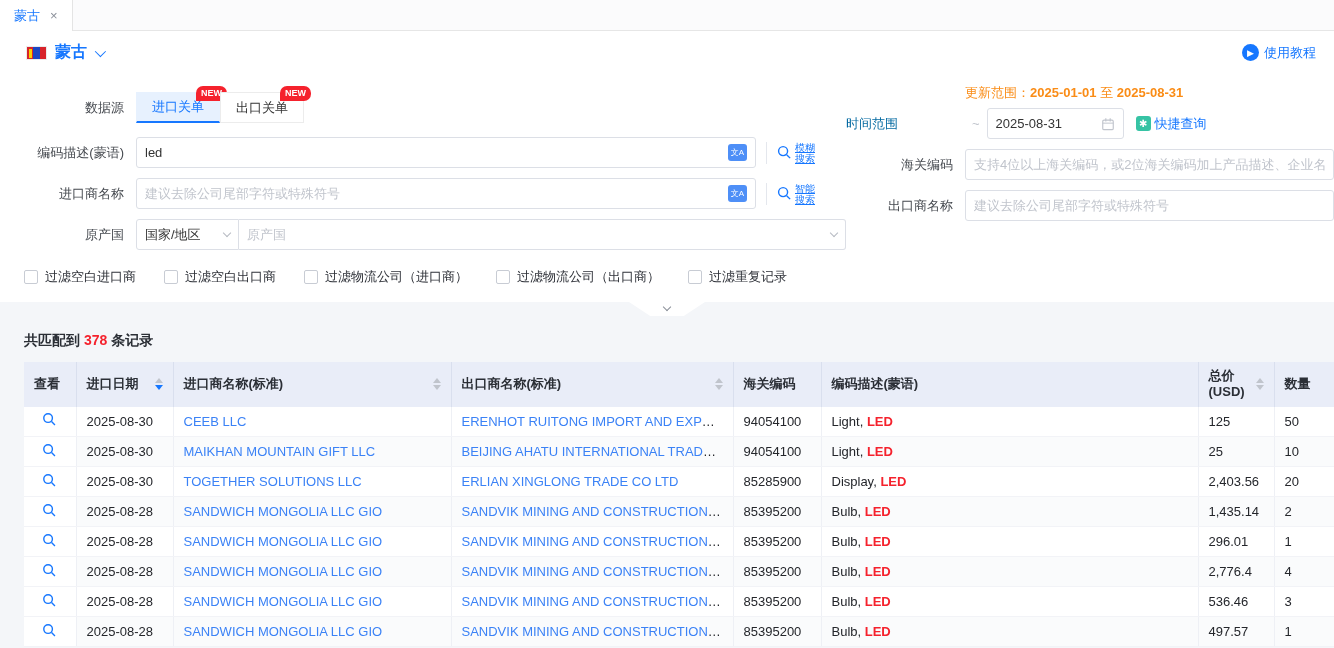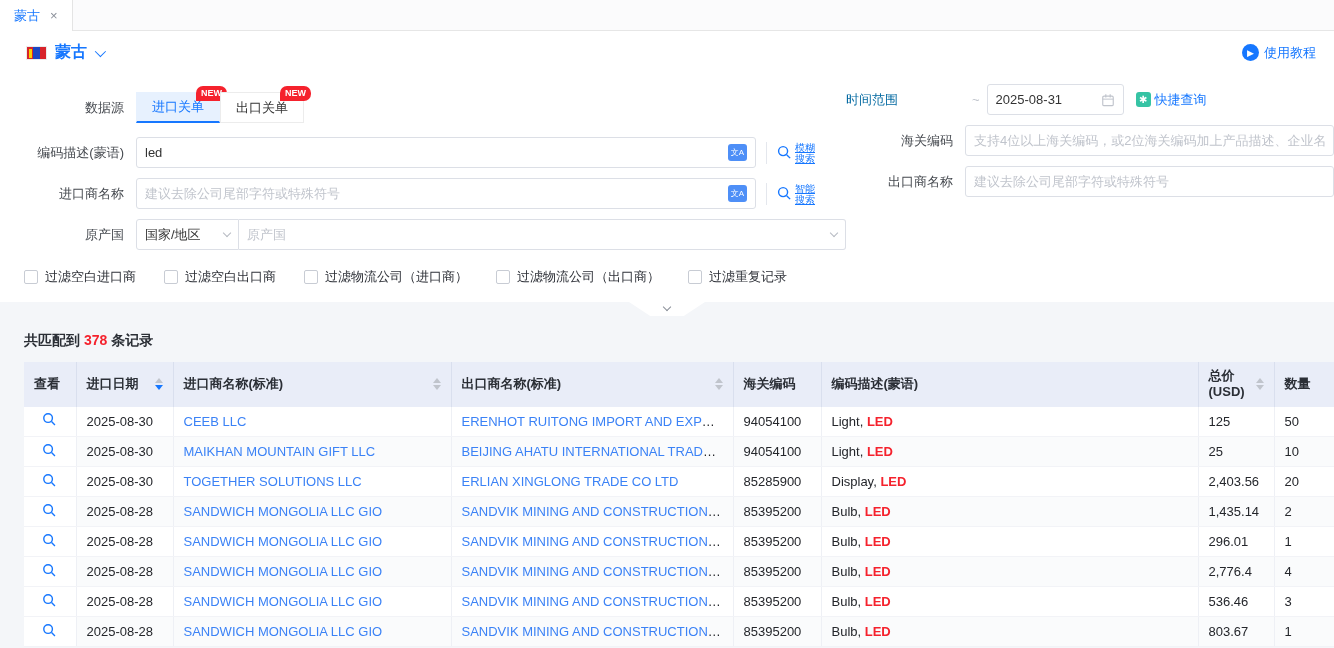--- a/index.html
+++ b/index.html
@@ -185,20 +185,24 @@
           </div>
           <div class="inp origin-input">
             <input placeholder="原产国" style="">
             <span class="chev-sm"></span>
           </div>
         </div>
       </div>
     </div>
 
     <div class="filter-right">
+      <div class="update-range" style="padding-left:119px;">
+        <span>更新范围：</span><b>2025-01-01</b>
+        <span>至</span> <b>2025-08-31</b>
+      </div>
       <div class="frow">
         <span style="width:119px; flex:none; text-align:left; padding-right:12px; color:#0369a1; white-space:nowrap;">时间范围</span>
         <div class="date-row">
           <span class="date-sep">~</span>
           <div class="inp date-inp">
             <span>2025-08-31</span>
             <svg width="14" height="14" viewBox="0 0 16 16">
                 <rect x="2" y="3.5" width="12" height="11" rx="1.5" fill="none" stroke="#c0c4cc" stroke-width="1.3"></rect>
                 <line x1="5.5" y1="1.5" x2="5.5" y2="5" stroke="#c0c4cc" stroke-width="1.3"></line>
                 <line x1="10.5" y1="1.5" x2="10.5" y2="5" stroke="#c0c4cc" stroke-width="1.3"></line>
@@ -452,18 +456,18 @@
                 <circle cx="6.5" cy="6.5" r="4.6" fill="none" stroke="#1677ff" stroke-width="1.5"></circle>
                 <line x1="10.2" y1="10.2" x2="13.8" y2="13.8" stroke="#1677ff" stroke-width="1.5"></line>
               </svg>
       </span>
     </td>
     <td><span>2025-08-28</span></td>
     <td><a class="cell-link">SANDWICH MONGOLIA LLC GIO</a></td>
     <td><a class="cell-link">SANDVIK MINING AND CONSTRUCTION L...</a></td>
     <td><span>85395200</span></td>
     <td><span>Bulb, </span><span class="hl">LED</span></td>
-    <td><span>803.67</span></td>
+    <td><span>497.57</span></td>
     <td style="border-right:none;"><span>1</span></td>
   </tr>
 </tbody>
   </table>
 </div>
 
 </body></html>

